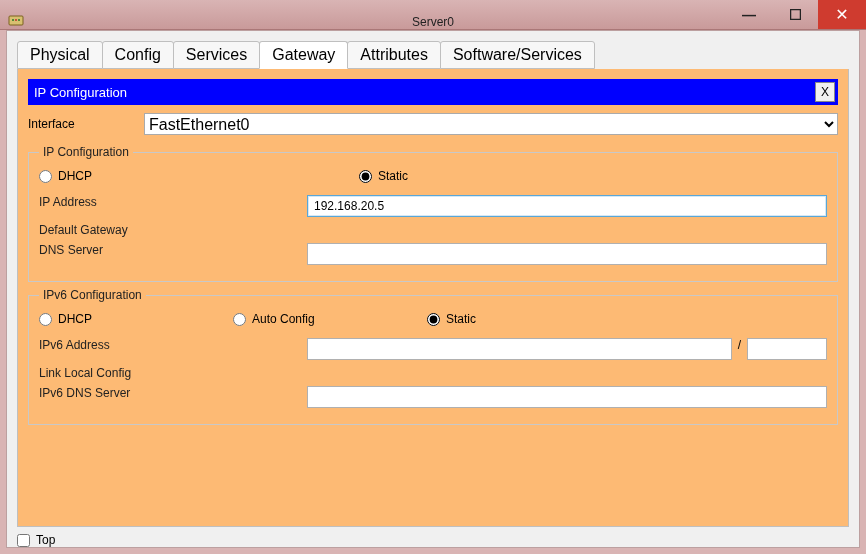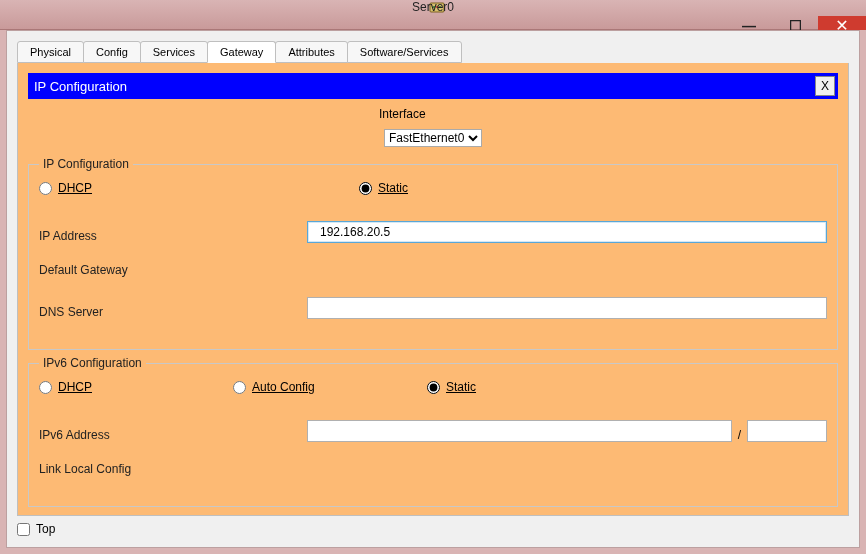--- a/index.html
+++ b/index.html
@@ -5,23 +5,22 @@
   * { box-sizing: border-box; font-family: "Segoe UI", Tahoma, Arial, sans-serif; }
   html, body { margin: 0; padding: 0; }
   body { background: #fff; width: 866px; height: 554px; overflow: hidden; }
 
   
   .titlebar {
     height: 30px;
     background: linear-gradient(#d9b4b4, #c99a9a);
     border-bottom: 1px solid #a77;
     display: flex;
-    align-items: center;
+    align-items: flex-end;
     position: relative;
-    flex-direction: column;
   }
   .titlebar .app-icon {
     width: 16px; height: 16px; margin-left: 8px;
   }
   .titlebar .title {
     position: absolute; left: 0; right: 0; text-align: center;
     font-size: 12px; color: #222; pointer-events: none;
   }
   .titlebar .win-btns { margin-left: auto; display: flex; height: 100%; }
   .titlebar .win-btn {
@@ -43,21 +42,21 @@
     border: 1px solid #bca0a0;
     position: relative;
     display: flex; flex-direction: column;
   }
 
   
   .tabs {
     display: flex;
     padding: 10px 10px 0 10px;
     gap: 0;
-    font-size: 11px;
+    font-size: 16px;
   }
   .tab {
     padding: 4px 12px;
     border: 1px solid #bfbfbf;
     background: #f7f7f7;
     margin-right: -1px;
     cursor: default;
     position: relative;
     border-top-left-radius: 3px;
     border-top-right-radius: 3px;
@@ -95,61 +94,61 @@
     background: #f0f0f0;
     border: 1px solid #888;
     color: #000;
     font-size: 12px;
     display: flex; align-items: center; justify-content: center;
     cursor: default;
   }
 
   
   .row { display: flex; align-items: center; font-size: 12px; gap: 8px; }
-  .interface-row { margin: 2px 0 4px 0; flex-direction: column; }
+  .interface-row { margin: 2px 0 4px 0; }
   .interface-row .lbl { width: 108px; }
   .interface-row select {
     flex: 1;
-    font-size: 12px;
+    font-size: 16px;
     height: 22px;
     background: #fff;
     border: 1px solid #aaa;
   }
 
   fieldset {
     border: 1px solid #c8c8c8;
     margin: 0;
     padding: 8px 10px 10px 10px;
     font-size: 12px;
   }
   legend { font-size: 12px; padding: 0 4px; color: #222; }
 
-  .radio-row { display: flex; gap: 60px; padding: 2px 0 6px 0; text-decoration: underline; }
+  .radio-row { display: flex; gap: 60px; padding: 2px 0 6px 0; }
   .radio-row.ipv6 { gap: 0; }
   .radio-row label { display: inline-flex; align-items: center; gap: 6px; font-size: 12px; cursor: default; }
   input[type=radio] { width: 13px; height: 13px; margin: 0; accent-color: #000; }
 
-  .form-row { display: flex; align-items: flex-end; margin: 20px 0; }
+  .form-row { display: flex; align-items: flex-start; margin: 6px 0; }
   .form-row .form-label { width: 268px; font-size: 12px; color: #222; }
   .form-row .form-input {
     flex: 1;
     height: 22px;
     font-size: 12px;
-    padding: 2px 12px;
+    padding: 2px 6px;
     border: 1px solid #b0b0b0;
     background: #fff;
     min-width: 0;
   }
   .form-row .form-input.focused { border: 1px solid #59a7d8; box-shadow: 0 0 0 1px rgba(120,180,220,0.3) inset; }
   .form-row .slash { padding: 0 6px; font-size: 12px; }
   .form-row .prefix-input { width: 80px; height: 22px; font-size: 12px; padding: 2px 6px; border: 1px solid #b0b0b0; background: #fff; }
 
   
   .bottom-bar {
-    padding: 6px 10px 11px 10px;
+    padding: 6px 10px 0 10px;
     font-size: 12px;
     display: flex;
     align-items: center;
     gap: 6px;
   }
   .bottom-bar input[type=checkbox] { width: 13px; height: 13px; margin: 0; }
 
   
   .ipv6-col1 { width: 194px; }
   .ipv6-col2 { width: 194px; }
@@ -255,20 +254,24 @@
 
         <div class="form-row">
           <span class="form-label">IPv6 Address</span>
           <input class="form-input" value="" style="">
           <span class="slash">/</span>
           <input class="prefix-input" value="" style="">
         </div>
         <div class="form-row">
           <span class="form-label">Link Local Config</span>
         </div>
+        <div class="form-row">
+          <span class="form-label">IPv6 DNS Server</span>
+          <input class="form-input" value="" style="">
+        </div>
       </fieldset>
 
     </div>
 
     <div class="bottom-bar">
       <input type="checkbox" style="">
       <span>Top</span>
     </div>
 
   </div>

